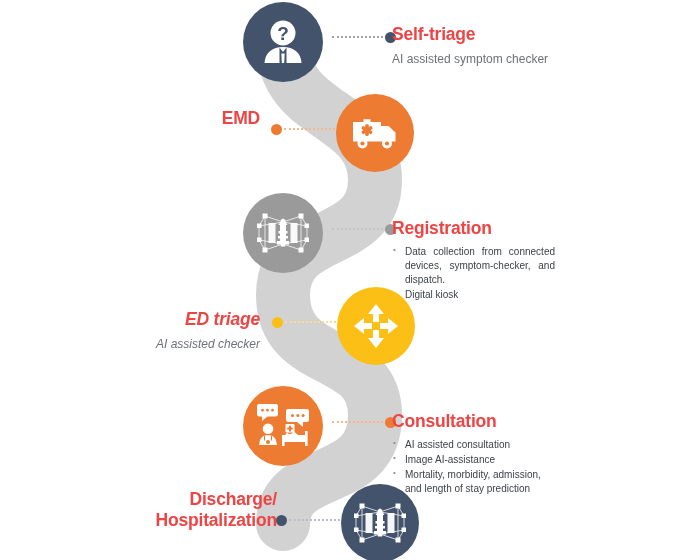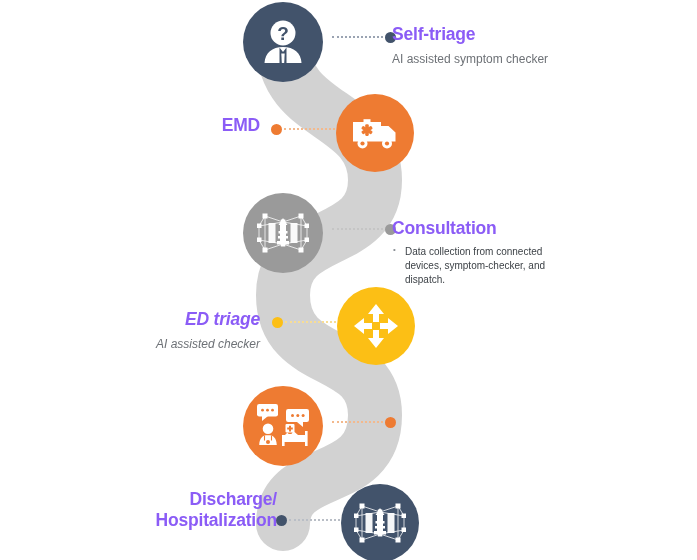--- a/index.html
+++ b/index.html
@@ -57,21 +57,21 @@
 
   .label-block {
     position: absolute;
   }
   .label-block.right { text-align: left; }
   .label-block.left  { text-align: right; }
 
   .title {
     font-weight: bold;
     font-size: 17.5px;
-    color: #8b5cf6;
+    color: #ef4444;
     letter-spacing: -0.2px;
     line-height: 1.18;
     margin: 0;
     white-space: pre-line;
   }
   .subtitle {
     font-size: 12px;
     color: #6d7176;
     margin: 7px 0 0 0;
     line-height: 1.3;
@@ -154,21 +154,21 @@
       <circle cx="11.5" cy="27.5" r="5" fill="#ffffff"></circle>
       <circle cx="11.5" cy="27.5" r="2.1" fill="#ee7b32"></circle>
       <circle cx="36" cy="27.5" r="5" fill="#ffffff"></circle>
       <circle cx="36" cy="27.5" r="2.1" fill="#ee7b32"></circle>
     </svg>
   </div>
   <div class="connector" style="left:271px; top:128px; width:66px; flex-direction:row;">
     <span class="conn-dot" style="background:#ee7b32;"></span>
     <span class="conn-line" style="border-top-color:#f3b98d;"></span>
   </div>
-  <div class="label-block left" style="left:60px; top:115px; width:200px;">
+  <div class="label-block left" style="left:60px; top:108px; width:200px;">
     <div class="title">EMD</div>
   </div>
 
   <div class="node" style="left:243px; top:193px; width:80px; height:80px; background:#9a9a9a;">
     <svg width="52" height="50" viewBox="0 0 52 50">
       <g stroke="#ffffff" stroke-width="0.9" opacity="0.85" fill="none">
         <path d="M8 8 L26 14 L44 8"></path>
         <path d="M8 42 L26 36 L44 42"></path>
         <path d="M8 8 L8 42 M44 8 L44 42"></path>
         <path d="M2 18 L8 8 M2 18 L2 32 M2 32 L8 42"></path>
@@ -201,23 +201,24 @@
         <rect x="21.5" y="23" width="9" height="2.5"></rect>
         <rect x="21" y="28" width="10" height="2.5"></rect>
       </g>
     </svg>
   </div>
   <div class="connector" style="left:330px; top:228px; width:66px;">
     <span class="conn-line" style="border-top-color:#c5c5c5;"></span>
     <span class="conn-dot" style="background:#9a9a9a;"></span>
   </div>
   <div class="label-block right" style="left:392px; top:218px; width:190px;">
-    <div class="title">Consultation</div>
+    <div class="title">Registration</div>
     <ul class="bullets">
       <li>Data collection from connected devices, symptom-checker, and dispatch.</li>
+      <li>Digital kiosk</li>
     </ul>
   </div>
 
   <div class="node" style="left:337px; top:287px; width:78px; height:78px; background:#fcbf15;">
     <svg width="48" height="48" viewBox="0 0 48 48">
       <g fill="#ffffff">
         <path d="M24 2 L32 12 L27 12 L27 20 L21 20 L21 12 L16 12 Z"></path>
         <path d="M24 46 L32 36 L27 36 L27 28 L21 28 L21 36 L16 36 Z"></path>
         <path d="M2 24 L12 16 L12 21 L20 21 L20 27 L12 27 L12 32 Z"></path>
         <path d="M46 24 L36 16 L36 21 L28 21 L28 27 L36 27 L36 32 Z"></path>
@@ -266,20 +267,28 @@
         <path d="M30 33 L36 27 L43 33 Z"></path>
         <circle cx="35" cy="29.5" r="2.6" fill="#ee7b32"></circle>
         <rect x="30.5" y="22" width="9" height="8.5" rx="1"></rect>
         <path d="M34 23.8 h2 v1.8 h1.8 v2 h-1.8 v1.8 h-2 v-1.8 h-1.8 v-2 h1.8 z" fill="#ee7b32"></path>
       </g>
     </svg>
   </div>
   <div class="connector" style="left:330px; top:421px; width:66px;">
     <span class="conn-line" style="border-top-color:#f3b98d;"></span>
     <span class="conn-dot" style="background:#ee7b32;"></span>
+  </div>
+  <div class="label-block right" style="left:392px; top:411px; width:190px;">
+    <div class="title">Consultation</div>
+    <ul class="bullets" style="width:168px;">
+      <li style="text-align:left;">AI assisted consultation</li>
+      <li style="text-align:left;">Image AI-assistance</li>
+      <li>Mortality, morbidity, admission, and length of stay prediction</li>
+    </ul>
   </div>
 
   <div class="node" style="left:341px; top:484px; width:78px; height:78px; background:#42536b;">
     <svg width="52" height="50" viewBox="0 0 52 50">
       <g stroke="#ffffff" stroke-width="0.9" opacity="0.85" fill="none">
         <path d="M8 8 L26 14 L44 8"></path>
         <path d="M8 42 L26 36 L44 42"></path>
         <path d="M8 8 L8 42 M44 8 L44 42"></path>
         <path d="M2 18 L8 8 M2 18 L2 32 M2 32 L8 42"></path>
         <path d="M50 18 L44 8 M50 18 L50 32 M50 32 L44 42"></path>

